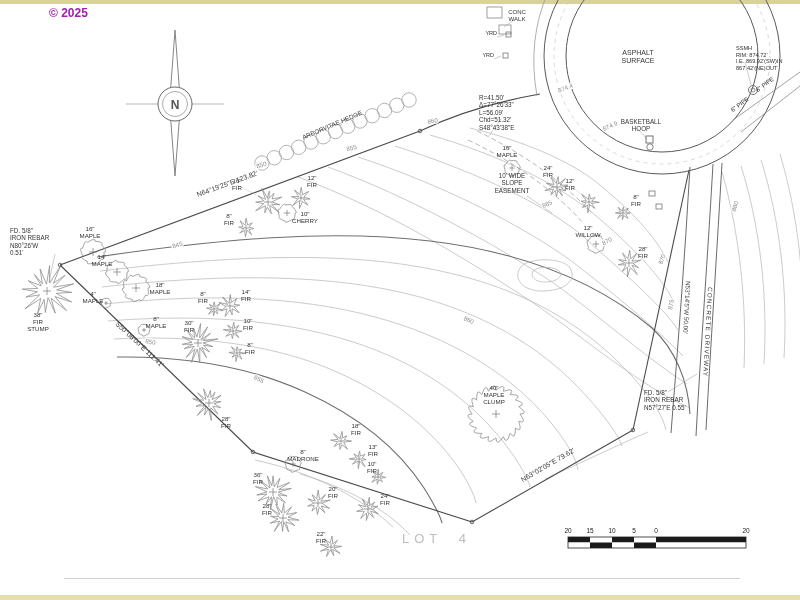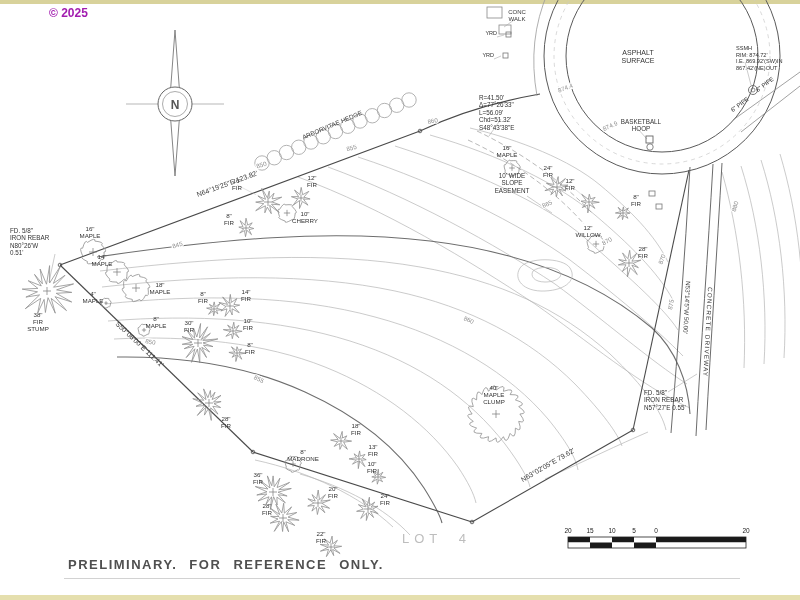--- a/index.html
+++ b/index.html
@@ -332,15 +332,14 @@
       </g>
       <g>
         <polygon points="175,30 180.5,104 175,176 169.5,104" fill="none" stroke="#777" stroke-width="0.9"></polygon>
         <line x1="126" y1="104" x2="224" y2="104" stroke="#999" stroke-width="0.7"></line>
         <circle cx="175" cy="104" r="17" fill="#fff" stroke="#666" stroke-width="1"></circle>
         <circle cx="175" cy="104" r="12.5" fill="none" stroke="#888" stroke-width="0.7"></circle>
         <text x="175" y="108.5" font-size="12" font-weight="bold" text-anchor="middle" fill="#555">N</text>
       </g>
     </svg>
   <div class="rule"></div>
-  <div class="footer">PRELIMINARY. FOR REFERENCE ONLY.</div>
   <div class="strip bottom" style="background: rgb(229, 223, 174);"></div>
 </div>
 
 </body></html>

